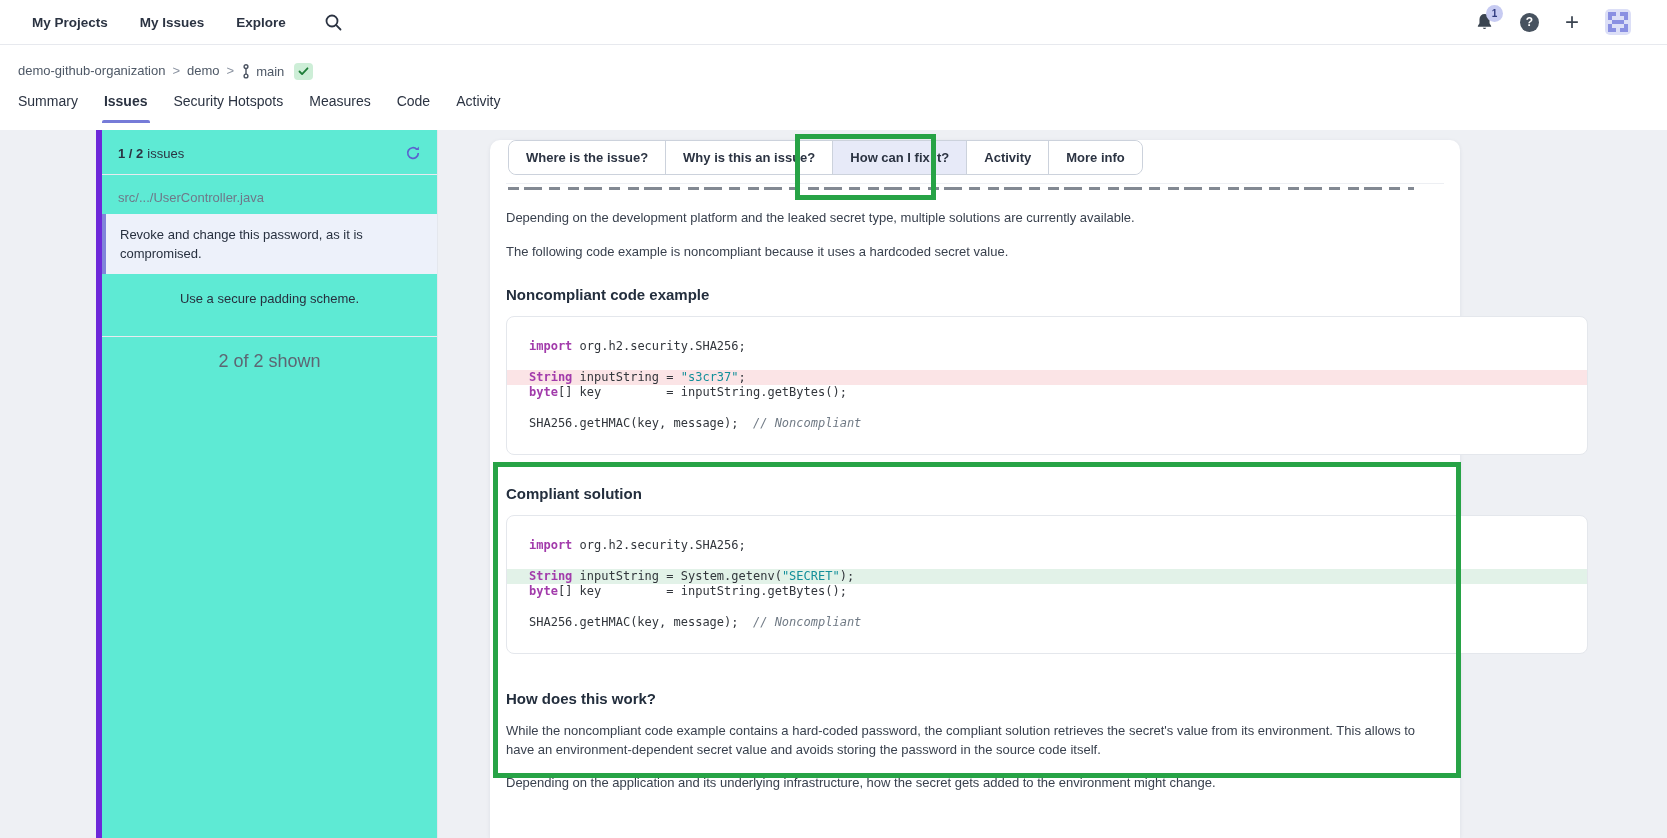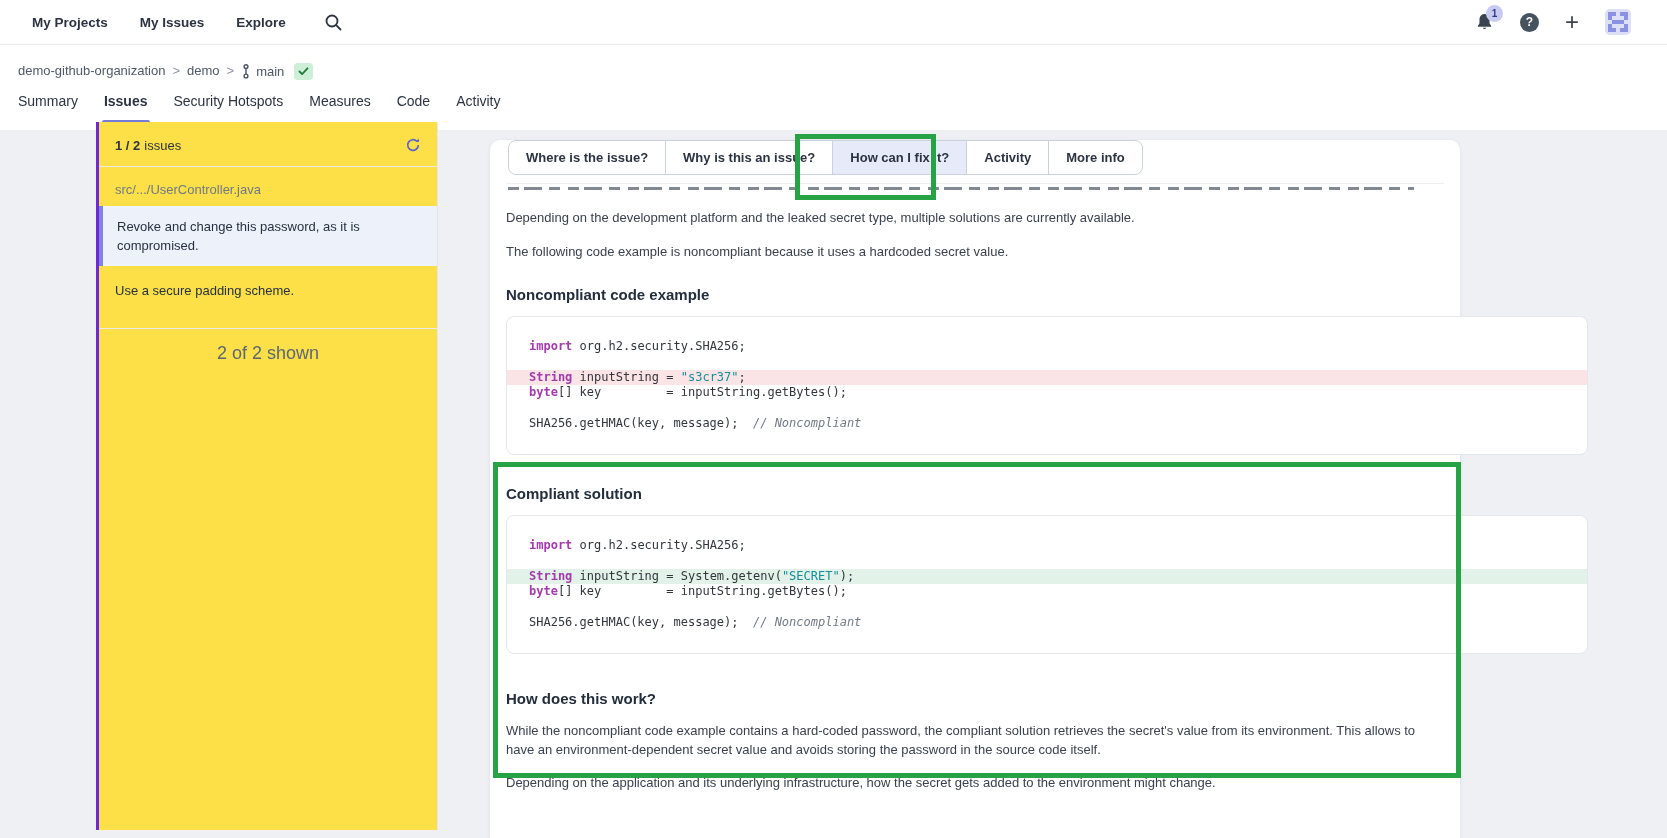--- a/index.html
+++ b/index.html
@@ -42,35 +42,35 @@
     display:flex; align-items:center; justify-content:center; margin-left:3px;
   }
   .proj-tabs { position:absolute; left:18px; top:48px; display:flex; gap:26px;text-align:center; }
   .proj-tab { font-size:14px; color:#2b3342; padding-bottom:14px; position:relative; cursor:pointer; }
   .proj-tab.active { font-weight:700; }
   .proj-tab.active .underline {
     position:absolute; left:-2px; right:-2px; bottom:0; height:3px; background:#767bd8; border-radius:2px 2px 0 0;
   }
   
   .sidebar {
-    position:absolute; left:96px; top:122px; width:342px; height:708px;
-    background:#fde047; border-left:3px solid #6d28d9; border-right:1px solid #e4e7ed;
+    position:absolute; left:96px; top:130px; width:342px; height:708px;
+    background:#5eead4; border-left:6px solid #6d28d9; border-right:1px solid #e4e7ed;
   }
   .sb-row1 { display:flex; align-items:center; padding:15px 16px 13px; font-size:13px; color:#2b3342; border-bottom:1px solid #e8eaef; }
   .sb-count-strong { font-weight:700; margin-right:4px; }
   .sb-refresh { margin-left:auto; cursor:pointer; display:flex; }
   .sb-filepath { padding:15px 16px 9px; font-size:13px; color:#6f7889; }
   .sb-issue-selected {
     background:#edf1fa; border-left:4px solid #8084da;
     padding:12px 16px 10px 14px; font-size:13px; line-height:1.45; color:#27303f; cursor:pointer;
   }
   .sb-loc-row { text-align:right; margin-top:10px; font-size:12.5px; color:#27303f; }
   .sb-loc-dots { color:#4c5564; margin-right:5px; font-size:13px; }
   .sb-loc-count { font-weight:700; }
-  .sb-issue { padding:17px 16px 30px; font-size:13px; color:#27303f; border-bottom:1px solid #e8eaef; cursor:pointer; }
+  .sb-issue { padding:17px 16px 30px; font-size:13px; color:#27303f; border-bottom:1px solid #e8eaef; cursor:pointer;text-align:center; }
   .sb-footer { text-align:center; padding:14px; font-size:18px; color:#5d6673; }
   
   .maincard {
     position:absolute; left:490px; top:140px; width:970px; height:698px;
     background:#fff; border-radius:10px 10px 0 0;
     box-shadow:0 1px 4px rgba(25,35,60,.08);
     padding:0 16px;
   }
   .rule-tabs-wrap { height:44px; display:flex; align-items:flex-start; padding-bottom:7px; border-bottom:1px solid #edeff3; }
   .rule-tabs { display:inline-flex; margin-left:2px; border:1px solid #ccd2dc; border-radius:8px; background:#fff; }

